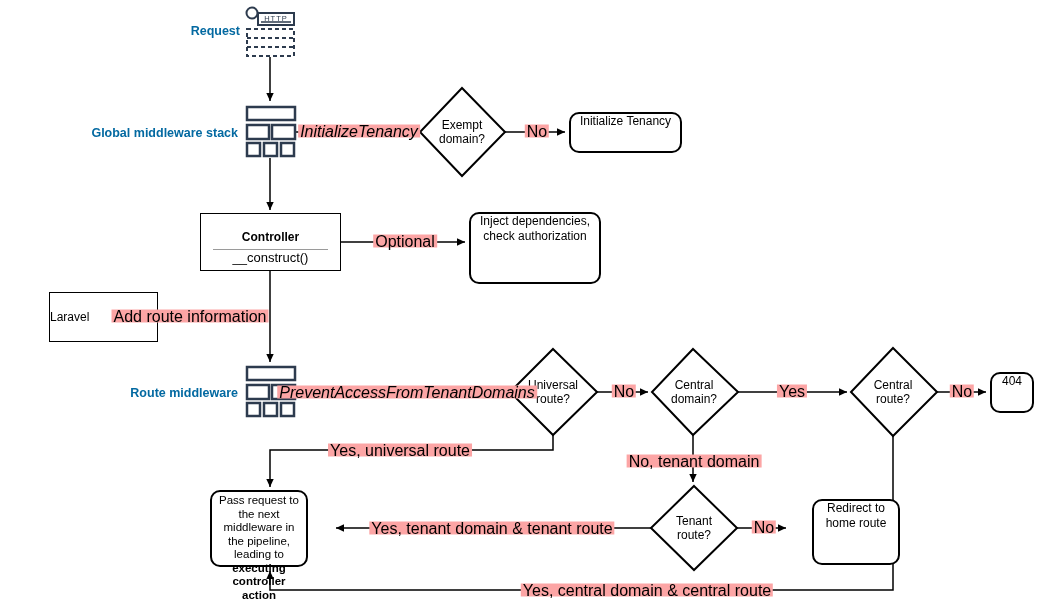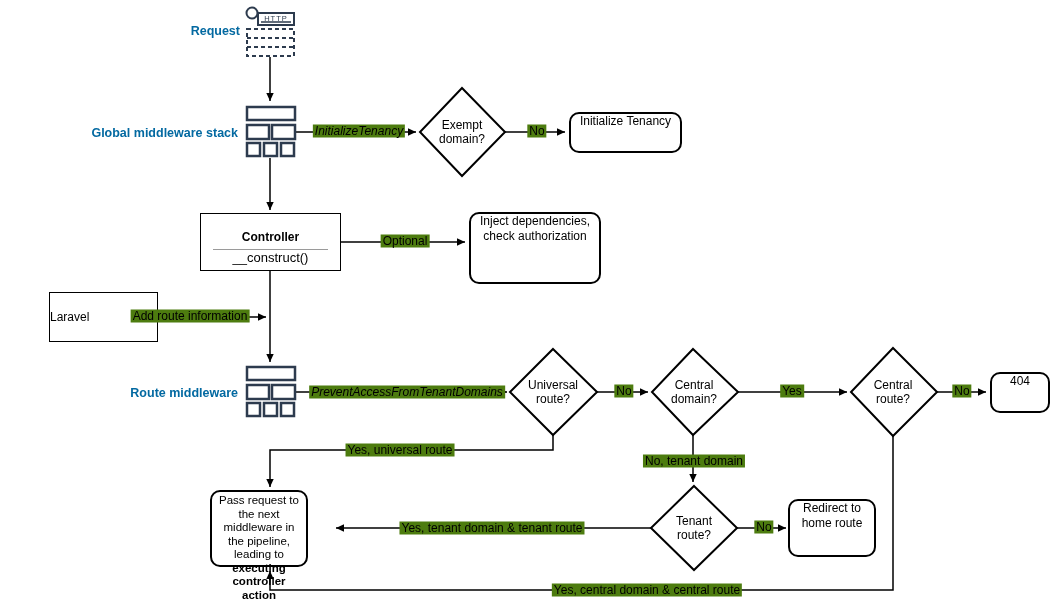--- a/index.html
+++ b/index.html
@@ -9,21 +9,21 @@
   .abs{position:absolute;box-sizing:border-box;}
   .side-label{font-weight:bold;color:#0369a1;font-size:12.5px;text-align:right;line-height:14px;}
   .box{position:absolute;box-sizing:border-box;border:1px solid #000;background:#fff;
        display:flex;align-items:center;justify-content:flex-start;font-size:12px;text-align:center;}
   .process{border:2px solid #000;border-radius:10px;flex-direction:column;line-height:15px;}
   .uml{flex-direction:column;align-items:stretch;padding:12px;}
   .uml-header{height:23px;line-height:23px;font-weight:bold;text-align:center;border-bottom:1px solid #9a9a9a;}
   .uml-body{flex:1;display:flex;align-items:center;justify-content:center;font-size:13px;}
   .decision-text{position:absolute;transform:translate(-50%,-50%);text-align:center;
                  font-size:12px;line-height:14px;white-space:nowrap;}
-  .edge-label{position:absolute;transform:translate(-50%,-50%);background:#4d7c0f;font-size:12px;
+  .edge-label{position:absolute;transform:translate(-50%,-50%);background:#fca5a5;font-size:16px;
               line-height:13px;padding:0 2px;white-space:nowrap;}
   .italic{font-style:italic;}
   .icon{position:absolute;}
   .icon svg{display:block;}
   .passbox{font-size:11.5px;line-height:13.5px;padding:2px;}
   .passbox b{font-weight:bold;}
 </style>
 </head>
 <body>
 
@@ -118,25 +118,25 @@
 
   <div class="box process" style="left:569px;top:112px;width:113px;height:41px;">
     <span>Initialize Tenancy</span>
   </div>
 
   <div class="box process" style="left:469px;top:212px;width:132px;height:72px;">
     <span>Inject dependencies,</span>
     <span>check authorization</span>
   </div>
 
-  <div class="box process" style="left:990px;top:372px;width:60px;height:41px;">
+  <div class="box process" style="left:990px;top:372px;width:44px;height:41px;">
     <span>404</span>
   </div>
 
-  <div class="box process" style="left:788px;top:499px;width:88px;height:58px;">
+  <div class="box process" style="left:812px;top:499px;width:88px;height:66px;">
     <span>Redirect to</span>
     <span>home route</span>
   </div>
 
   <div class="box process passbox" style="left:210px;top:490px;width:98px;height:77px;">
     <span><span>Pass request to the next middleware in the pipeline, leading to </span><b>executing controller action</b></span>
   </div>
 
   <div class="decision-text" style="left:462px;top:132px;">
     <div>Exempt</div>

